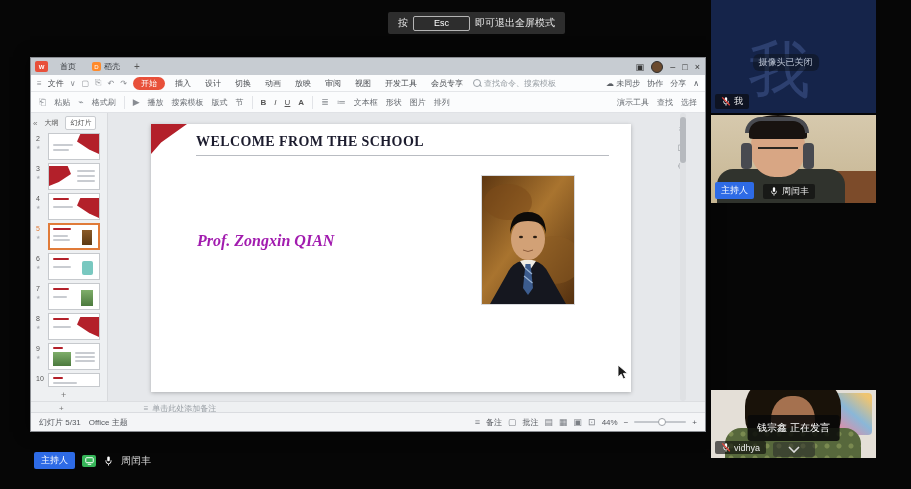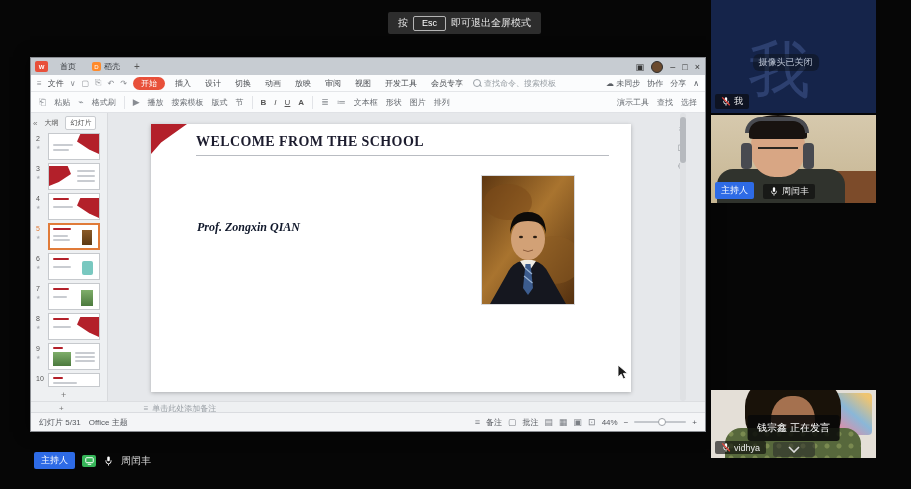--- a/index.html
+++ b/index.html
@@ -1,21 +1,21 @@
 <!DOCTYPE html>
 <html><head>
 <meta charset="utf-8">
 <style>
   html,body{margin:0;padding:0;background:#000;}
   .stage{position:relative;width:911px;height:489px;background:#060606;overflow:hidden;
          font-family:"Liberation Sans",sans-serif;-webkit-font-smoothing:antialiased;}
   
   .fs-toast{position:absolute;left:388px;top:12px;height:22px;background:#2d2d2d;border-radius:2px;
     display:flex;align-items:center;gap:5px;padding:0 10px;color:#e8e8e8;font-size:10px;}
-  .fs-toast .key{border:1px solid #b5b5b5;border-radius:2px;padding:0 8px;font-size:9px;line-height:13px;color:#fff;}
+  .fs-toast .key{border:1px solid #b5b5b5;border-radius:2px;padding:0 20px;font-size:9px;line-height:13px;color:#fff;}
   
   .wps{position:absolute;left:30px;top:57px;width:676px;height:375px;background:#f3f4f6;
        border:1px solid #8a8d92;box-shadow:0 0 14px rgba(0,0,0,.7);box-sizing:border-box;}
   .titlebar{position:absolute;left:0;top:0;right:0;height:17px;background:#c7ccd2;display:flex;align-items:center;font-size:8px;color:#333;}
   .tb-logo{width:13px;height:11px;background:#e8503a;border-radius:2px;margin:0 4px;color:#fff;font-size:6px;
            display:flex;align-items:center;justify-content:center;font-weight:bold;}
   .tb-tab{display:flex;align-items:center;gap:3px;padding:0 8px;height:17px;color:#3a3d42;}
   .tb-tab.doc{background:#f3f4f6;border-radius:4px 4px 0 0;width:118px;}
   .docicon{width:9px;height:9px;background:#e8503a;border-radius:1px;color:#fff;font-size:6px;display:flex;align-items:center;justify-content:center;}
   .dicon{width:9px;height:9px;background:#ff8a2a;border-radius:2px;color:#fff;font-size:6px;display:flex;align-items:center;justify-content:center;}
@@ -64,21 +64,21 @@
   .tgreen{position:absolute;background:linear-gradient(#7fae6a,#4c7a3e);}
   .tteal{position:absolute;background:#79c8c0;border-radius:2px;}
   .addslide{position:absolute;bottom:1px;left:30px;font-size:9px;color:#777;}
   
   .slidearea{position:absolute;left:78px;top:0;right:16px;height:100%;}
   .slide{position:absolute;left:42px;top:11px;width:480px;height:268px;background:#fff;box-shadow:0 1px 4px rgba(0,0,0,.25);}
   .flag{position:absolute;left:0;top:0;width:36px;height:30px;background:#b3202a;clip-path:polygon(0 0,100% 0,28% 62%,0 100%);}
   .s-title{position:absolute;left:45px;top:10px;font-family:"Liberation Serif",serif;font-weight:bold;
            font-size:14px;letter-spacing:.4px;color:#1c1c2e;text-align:right;}
   .s-rule{position:absolute;left:45px;top:31px;right:22px;height:1px;background:#b9bcc2;}
-  .s-speaker{position:absolute;left:46px;top:96px;font-family:"Liberation Serif",serif;font-style:italic;font-weight:bold;font-size:12px;color:#0f172a;}
+  .s-speaker{position:absolute;left:46px;top:108px;font-family:"Liberation Serif",serif;font-style:italic;font-weight:bold;font-size:16px;color:#a21caf;}
   .s-role{position:absolute;left:46px;top:118px;font-family:"Liberation Serif",serif;font-style:italic;font-weight:bold;font-size:12px;color:#1d1d1d;}
   .s-photo{position:absolute;left:331px;top:52px;width:92px;height:128px;box-shadow:0 0 0 1px #d7d9dd;}
   .cursor{position:absolute;left:466px;top:240px;}
   .edgeicons{position:absolute;right:0;top:12px;width:15px;display:flex;flex-direction:column;gap:9px;align-items:center;color:#8a8e94;font-size:8px;}
   .vscroll{position:absolute;right:3px;top:0;width:6px;height:100%;background:#dfe1e4;border-radius:3px;}
   .vthumb{position:absolute;right:3px;top:4px;width:6px;height:46px;background:#b6b9be;border-radius:3px;}
   
   .notesrow{position:absolute;left:0;top:343px;right:0;height:13px;background:#eef0f2;border-top:1px solid #dcdee1;
             display:flex;align-items:center;font-size:8px;color:#9aa0a6;box-sizing:border-box;}
   .notesbar{margin-left:80px;display:flex;gap:4px;align-items:center;}

